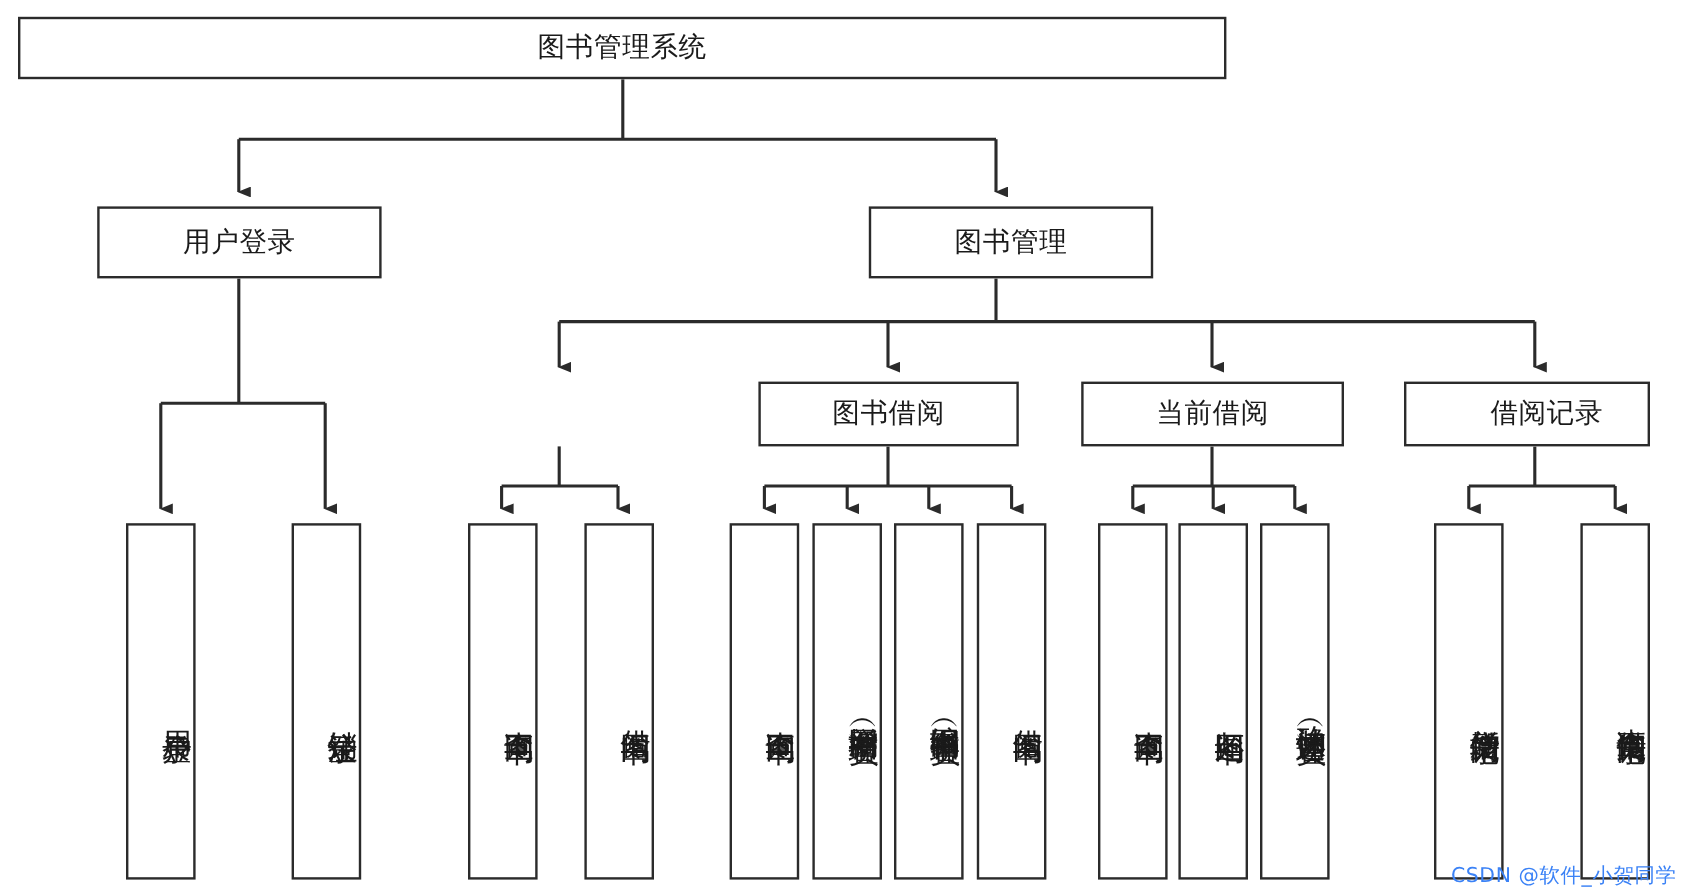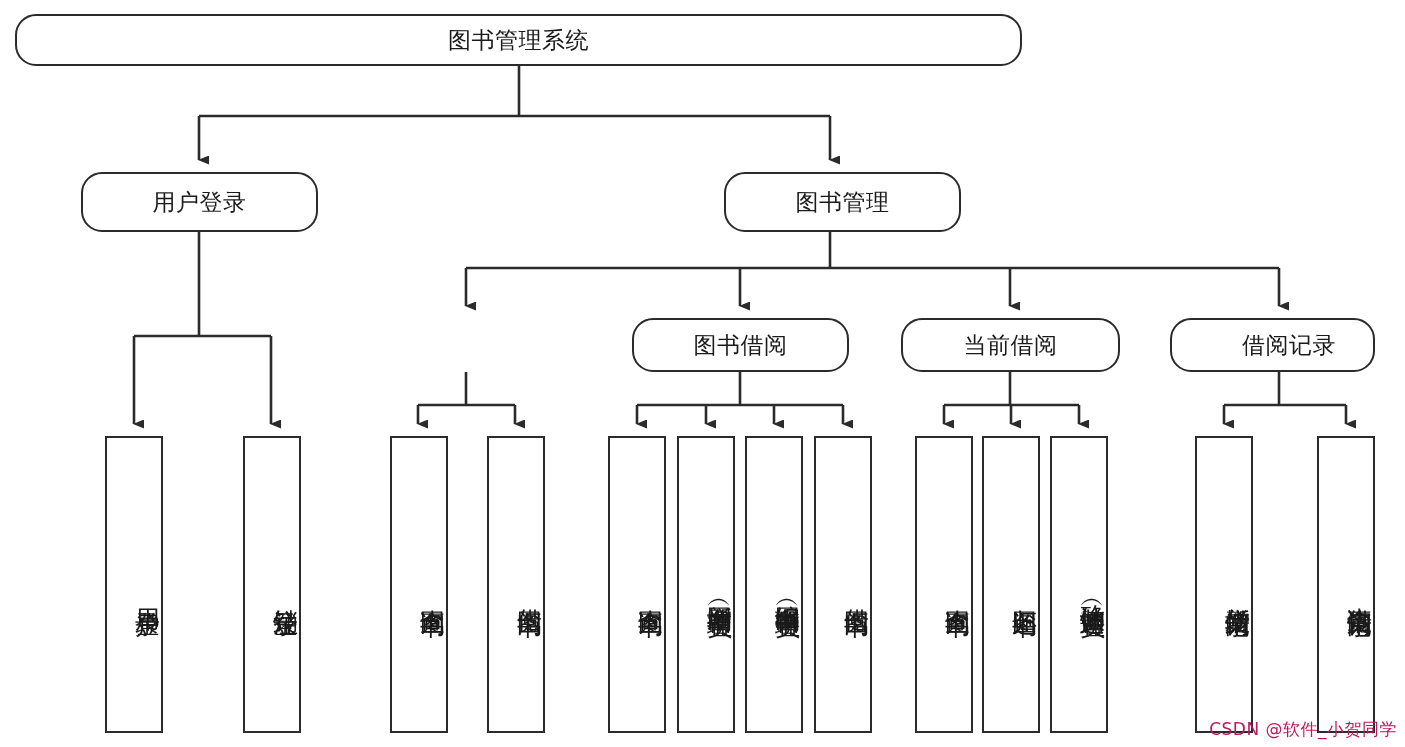--- a/index.html
+++ b/index.html
@@ -36,38 +36,37 @@
     align-items: center;
     justify-content: center;
     text-align: center;
     z-index: 2;
   }
   .node-h {
     font-size: 23px;
     line-height: 1.15;
     letter-spacing: 0.5px;
     white-space: nowrap;
-    border-radius: 21px;
   }
   .node-v {
     writing-mode: vertical-rl;
     text-orientation: upright;
     font-size: 25px;
     line-height: 1.12;
     letter-spacing: 1.5px;
     align-items: flex-start;
     justify-content: center;
     padding-top: 14px;
   }
   #watermark {
     position: absolute;
     right: 8px;
     bottom: 6px;
     font-size: 17px;
-    color: #be185d;
+    color: #3b82f6;
     letter-spacing: 0.5px;
     z-index: 3;
     white-space: nowrap;
   }
 </style>
 </head>
 <body>
 
 <div id="canvas">
 

